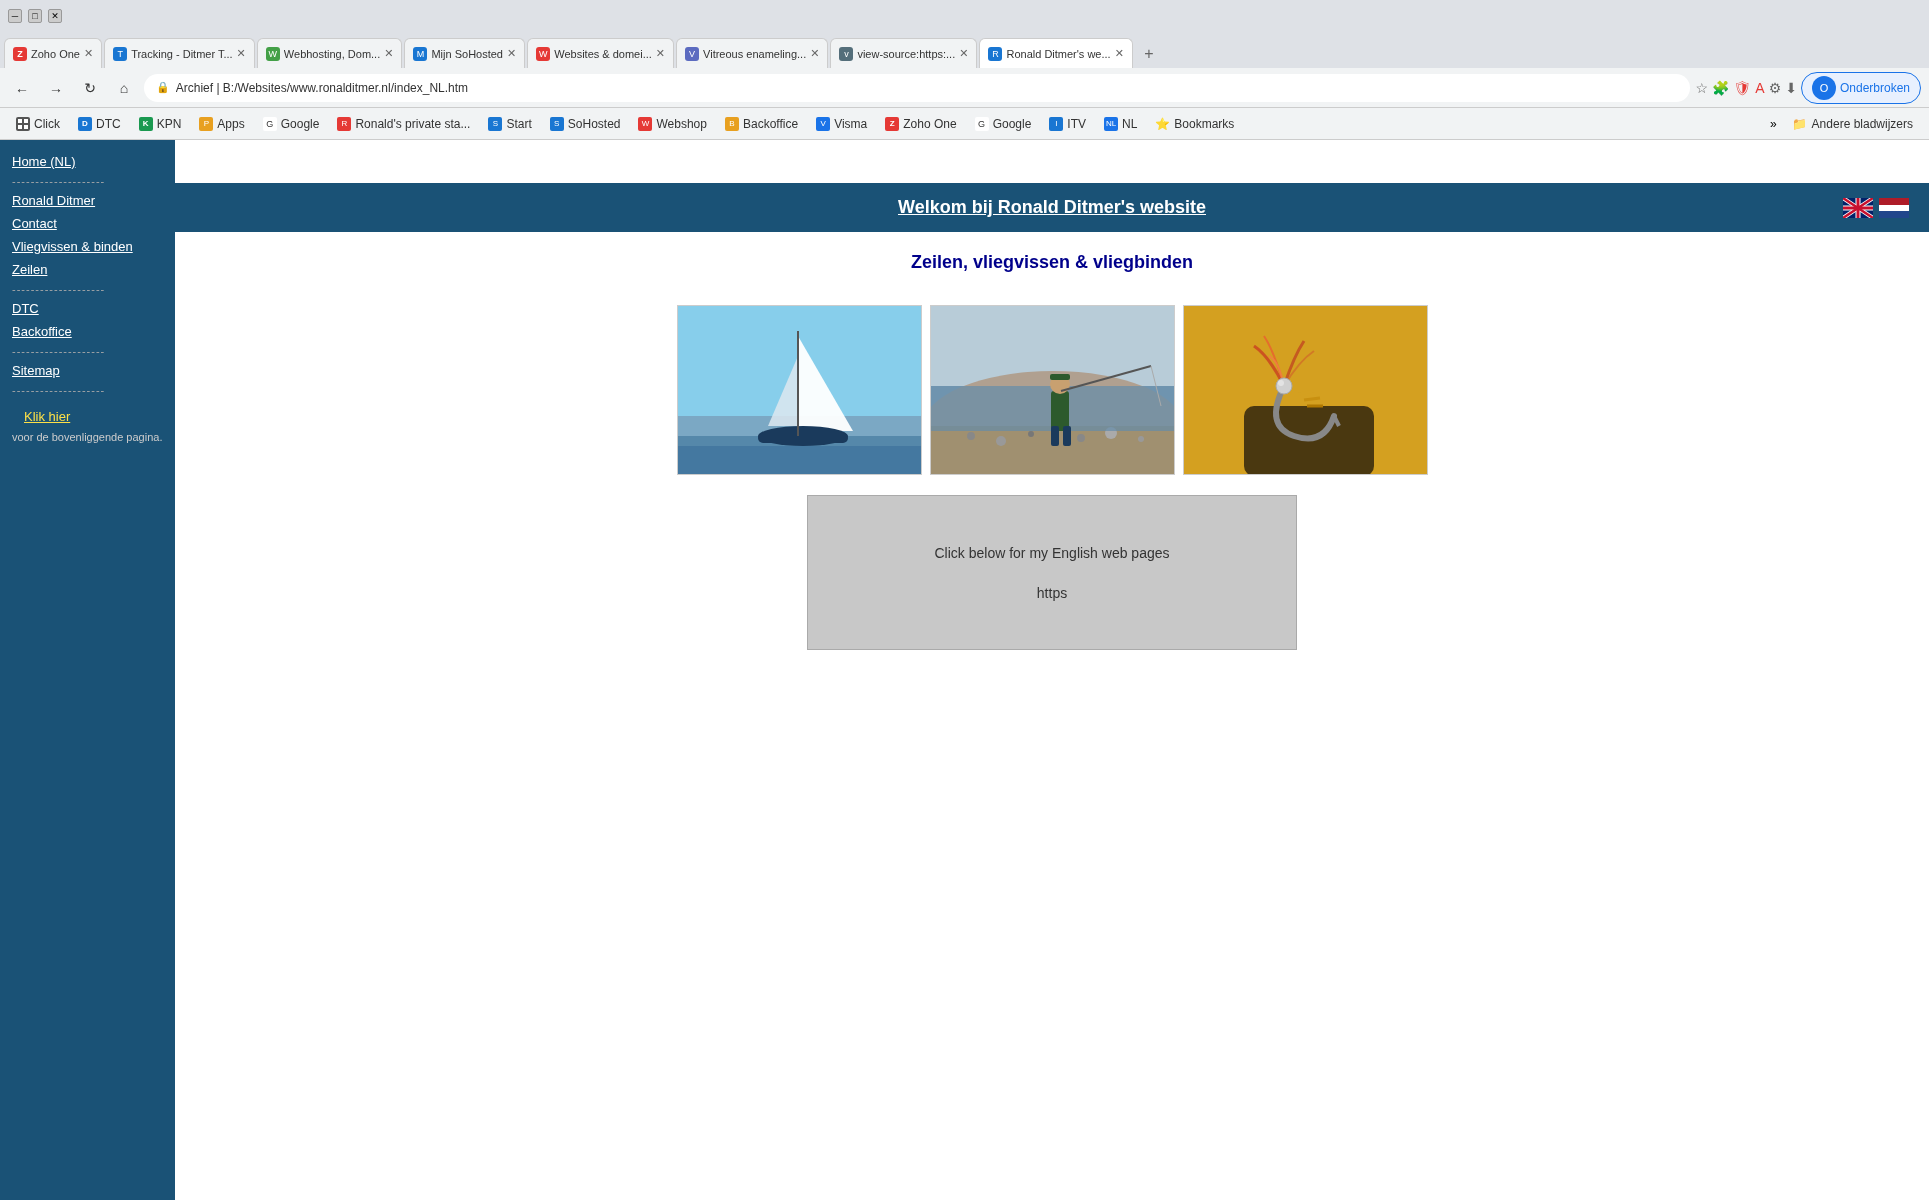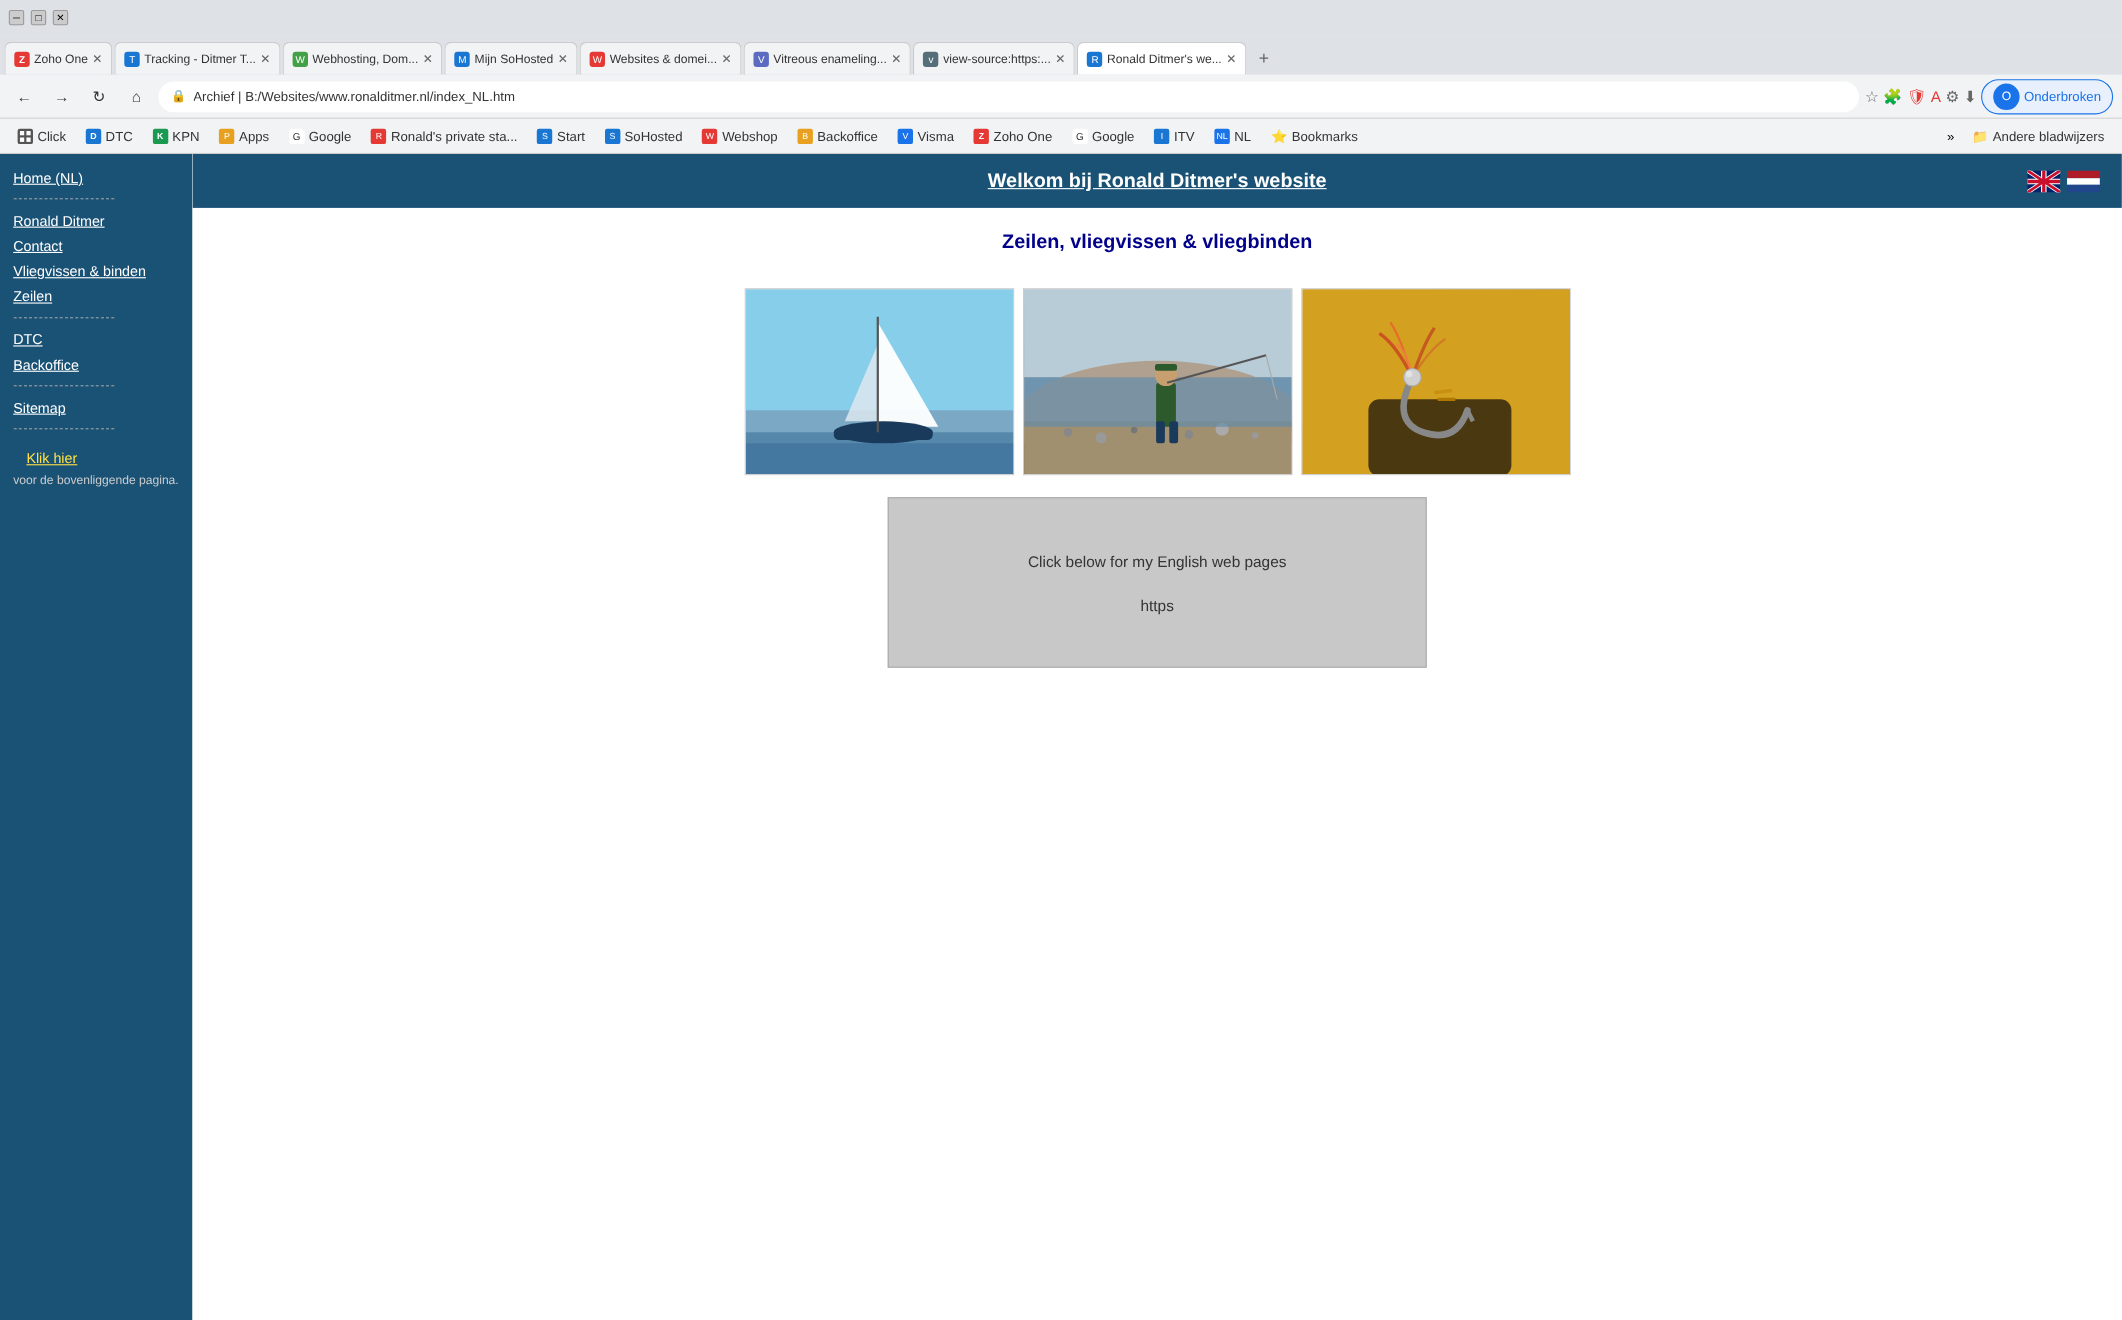--- a/index.html
+++ b/index.html
@@ -303,21 +303,21 @@
       <div class="sidebar-divider">--------------------</div>
       <div class="sidebar-note">
         <a style="color:#fde047;cursor:pointer;">Klik hier</a>
         <span> voor de bovenliggende pagina.</span>
       </div>
     </div>
 
     <div class="main-content">
 
       <div class="header-wrapper">
-        <h1 style="color:#fff;font-size:18px;font-weight:bold;text-decoration:underline;text-align:center;padding:14px;">Welkom bij Ronald Ditmer's website</h1>
+        <h1 style="color:#fff;font-size:18px;font-weight:bold;text-decoration:underline;text-align:center;padding:14px;margin-top:43px;">Welkom bij Ronald Ditmer's website</h1>
 
         <div class="flags-right">
 
           <svg width="30" height="20" viewBox="0 0 30 20">
             <rect width="30" height="20" fill="#012169"></rect>
             <line x1="0" y1="0" x2="30" y2="20" stroke="#fff" stroke-width="4"></line>
             <line x1="30" y1="0" x2="0" y2="20" stroke="#fff" stroke-width="4"></line>
             <line x1="15" y1="0" x2="15" y2="20" stroke="#fff" stroke-width="5"></line>
             <line x1="0" y1="10" x2="30" y2="10" stroke="#fff" stroke-width="5"></line>
             <line x1="0" y1="0" x2="30" y2="20" stroke="#C8102E" stroke-width="2.5"></line>

